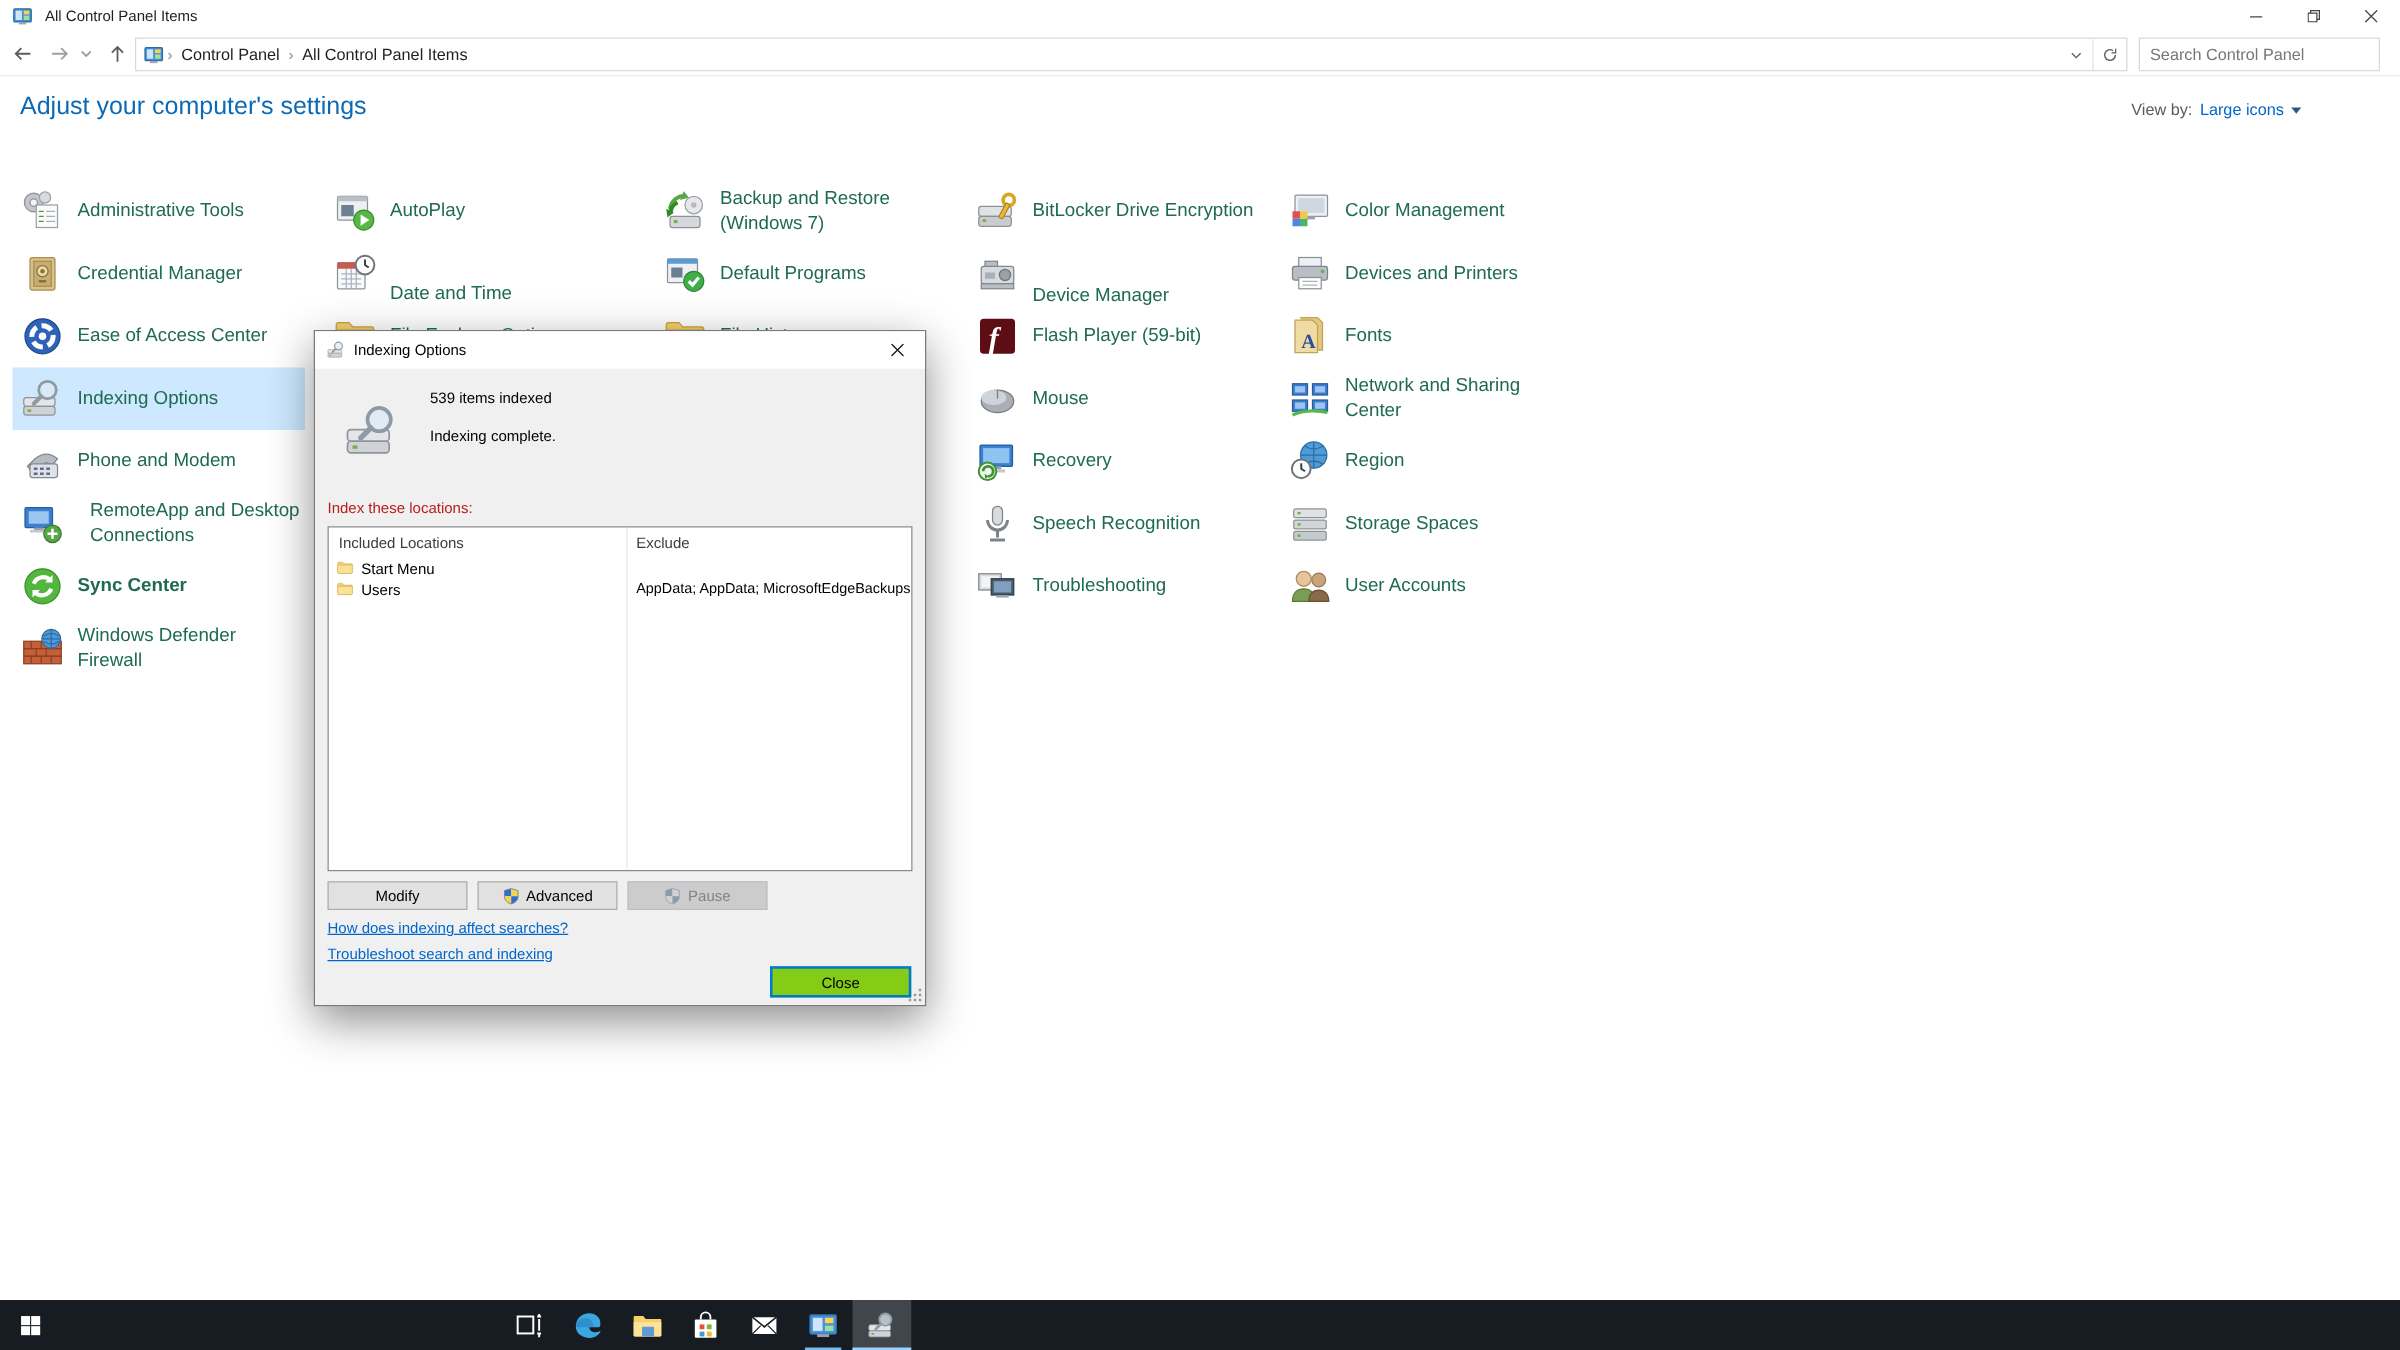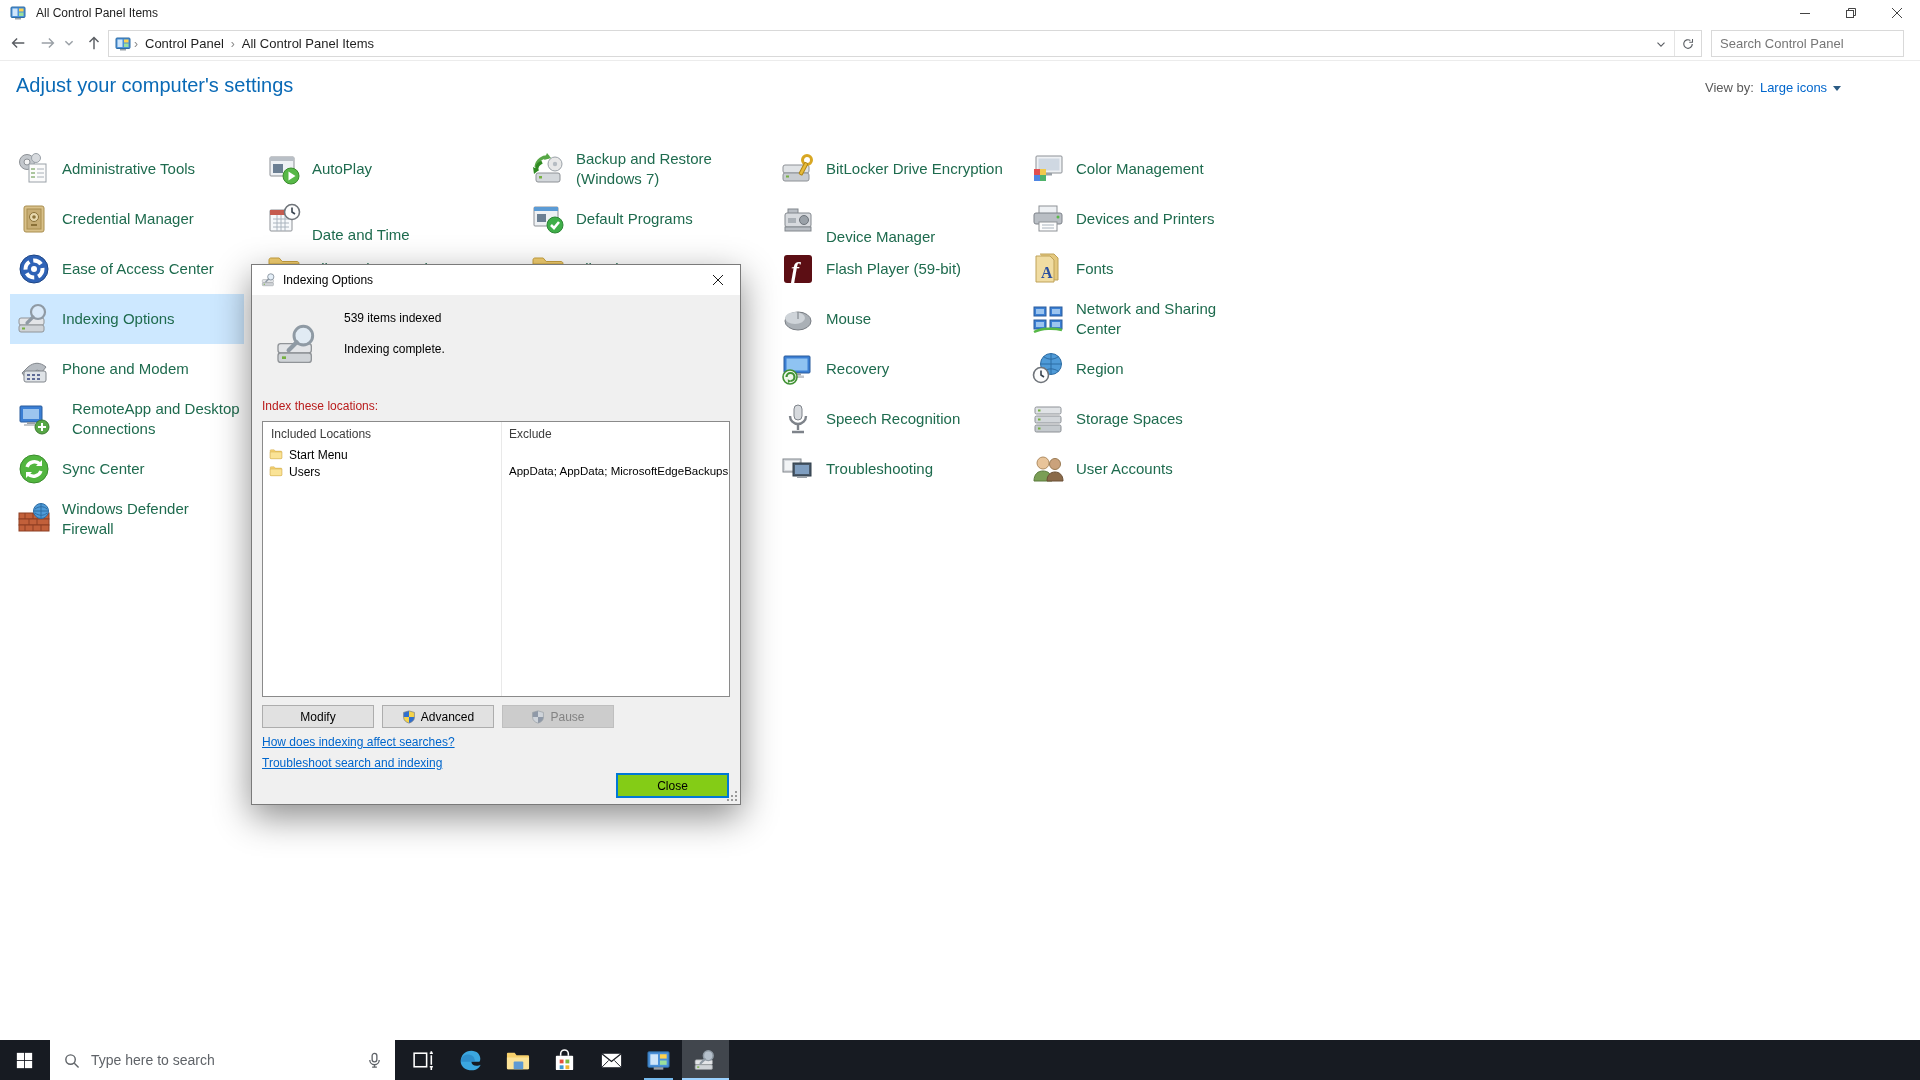--- a/index.html
+++ b/index.html
@@ -272,21 +272,21 @@
           <rect x="4" y="5" width="22" height="16" rx="1" fill="#3b7fd4" stroke="#2a5c9c"></rect>
           <rect x="7" y="8" width="16" height="10" fill="#9cc5ef"></rect>
           <rect x="11" y="21" width="8" height="2" fill="#9aa1a8"></rect>
           <rect x="8" y="23" width="14" height="2" fill="#c3c7cc"></rect>
           <circle cx="26" cy="26" r="7" fill="#57a746" stroke="#3c7a30"></circle>
           <path d="M22 26h8M26 22v8" stroke="#fff" stroke-width="2"></path>
         </svg>
       </span>
       <span class="cp-label" style="width: 176px;">RemoteApp and Desktop Connections</span>
     </div>
-    <div class="cp-item" style="left: 10px; top: 444px; width: 234px;">
+    <div class="cp-item" style="left: 10px; top: 444px; width: 234px; font-weight: bold;">
       <span class="cp-ico">
         <svg viewBox="0 0 36 36">
           <circle cx="18" cy="18" r="14" fill="#52b63f" stroke="#3a8c2c"></circle>
           <path d="M11 16a8 8 0 0 1 13-3" fill="none" stroke="#fff" stroke-width="3.4"></path>
           <path d="M26 9v6h-6z" fill="#fff"></path>
           <path d="M25 20a8 8 0 0 1-13 3" fill="none" stroke="#fff" stroke-width="3.4"></path>
           <path d="M10 27v-6h6z" fill="#fff"></path>
         </svg>
       </span>
       <span class="cp-label" style="width: 176px;">Sync Center</span>
@@ -671,31 +671,20 @@
   <div id="start-btn" class="abs">
     <svg viewBox="0 0 20 20">
         <g fill="#fff">
           <rect x="1" y="1" width="8.5" height="8.5"></rect>
           <rect x="10.5" y="1" width="8.5" height="8.5"></rect>
           <rect x="1" y="10.5" width="8.5" height="8.5"></rect>
           <rect x="10.5" y="10.5" width="8.5" height="8.5"></rect>
         </g>
       </svg>
   </div>
-  <div id="tb-search" class="abs">
-    <svg class="mag" viewBox="0 0 18 18" fill="none" stroke="#5f6368" stroke-width="1.5">
-        <circle cx="8" cy="8" r="5"></circle>
-        <path d="M12 12l4.5 4.5"></path>
-      </svg>
-    <input type="text" placeholder="Type here to search" style="">
-    <svg class="mic" viewBox="0 0 18 18" fill="none" stroke="#5f6368" stroke-width="1.4">
-        <rect x="6.5" y="1.5" width="5" height="9" rx="2.5"></rect>
-        <path d="M4 8.5a5 5 0 0 0 10 0M9 13.5v2.5M6.5 16h5"></path>
-      </svg>
-  </div>
   <div id="tb-apps" class="abs">
       <div class="tb-slot">
         <svg viewBox="0 0 24 24" fill="none" stroke="#fff" stroke-width="1.5">
           <rect x="3" y="5" width="12" height="13"></rect>
           <path d="M18 5h3M18 18h3M19.5 3v2M19.5 18v3M19.5 7v9"></path>
         </svg>
       </div>
       <div class="tb-slot">
         <svg viewBox="0 0 28 28">
           <path d="M3 15C3 8 8 3 15 3c6 0 10 4 10 9 0 1.5-.4 2.6-1 3.5h-9c.2 2.8 2.5 4.5 5.6 4.5 2 0 3.5-.5 4.7-1.3C24 22.5 20.3 25 15.6 25 8.5 25 3 20.8 3 15z" fill="#3ba7e0"></path>

